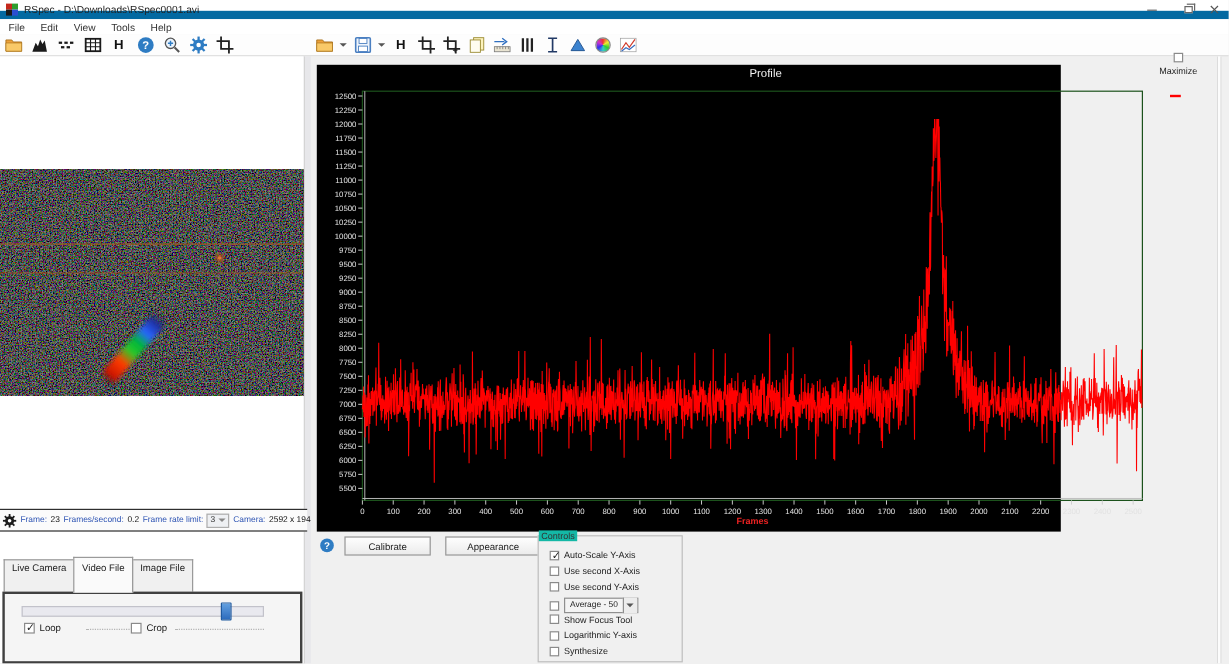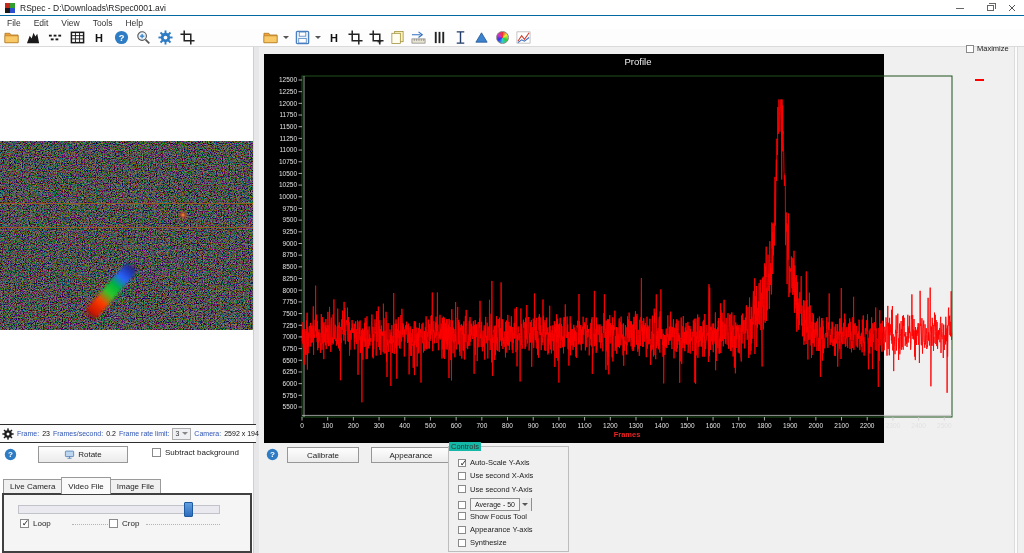--- a/index.html
+++ b/index.html
@@ -1,21 +1,21 @@
 <!DOCTYPE html>
 <html><head>
 <meta charset="utf-8">
 <style>
   * { margin:0; padding:0; box-sizing:border-box; }
   html,body { width:1024px; height:553px; overflow:hidden; }
   body { font-family:"Liberation Sans", sans-serif; background:#f0f0f0; position:relative; }
   .abs { position:absolute; }
 
   
-  #titlebar { left:0; top:0; width:1024px; height:16px; background:#ffffff; border-bottom:1px solid #0369a1; }
+  #titlebar { left:0; top:0; width:1024px; height:16px; background:#ffffff; border-bottom:7px solid #0369a1; }
   #app-icon { left:5px; top:3px; width:10px; height:10px; display:grid; grid-template-columns:5px 5px; grid-template-rows:5px 5px; }
   #app-icon i { display:block; }
   #title-text { left:20px; top:3px; font-size:8.5px; color:#222; white-space:nowrap; }
   .wctl { top:0; width:24px; height:16px; display:flex; align-items:center; justify-content:center; }
   #min-btn { left:948px; } #restore-btn { left:978px; } #close-btn { left:1000px; }
   #min-btn i { width:8px; height:1px; background:#666; display:block; }
   #restore-btn i { width:7px; height:6px; border:1px solid #666; display:block; position:relative; background:#fff; }
   #restore-btn i::after { content:""; position:absolute; left:1px; top:-3px; width:6px; height:5px; border:1px solid #666; border-left:none; border-bottom:none; }
 
   
@@ -48,31 +48,31 @@
   .mini-combo { display:inline-flex; align-items:center; border:1px solid #adadad; background:#eef0f3; height:12px; padding:0 2px; gap:3px; font-size:7px; color:#333; }
 
   #rotate-row { left:0; top:398px; width:253px; height:20px; }
   .btn { display:inline-flex; align-items:center; justify-content:center; gap:3px; background:linear-gradient(#fefefe,#ebebeb); border:1px solid #979797; font-size:8px; color:#222; }
   #rotate-btn { position:absolute; left:38px; top:1px; width:90px; height:17px; }
   .cb { width:9px; height:9px; border:1px solid #8a8a8a; background:#fff; display:inline-block; position:relative; flex:none; }
   .cb.checked::after { content:"\2713"; position:absolute; left:0; top:-2px; width:9px; text-align:center; font-size:9px; color:#222; }
   .cb-row { display:inline-flex; align-items:center; gap:4px; font-size:8px; color:#222; }
 
   #tabs { left:3px; top:430px; height:17px; display:flex; align-items:flex-end; }
-  .tab { font-size:8px; color:#222; border:1px solid #9a9a9a; border-bottom:none; background:#f0f0f0; padding:2px 6px 3px 6px; margin-right:-1px; }
+  .tab { font-size:8px; color:#222; border:1px solid #9a9a9a; border-bottom:none; background:#f0f0f0; padding:2px 6px 16px 6px; margin-right:-1px; }
   .tab.active { background:#fafafa; padding-top:4px; position:relative; z-index:2; }
   #tab-panel { left:2px; top:446px; width:250px; height:60px; border:2px solid #404040; background:#f5f5f5; }
 
   #slider-track { left:14px; top:10px; width:202px; height:9px; background:#e9e9ef; border:1px solid #c2c2ca; }
   #slider-thumb { left:187px; top:7px; width:9px; height:15px; background:linear-gradient(#63a0e0,#2d6cbd); border:1px solid #1f5aa0; border-radius:1px; }
   .dotline { border-top:1px dotted #b4b4b4; height:0; }
 
   
   #right-panel { left:259px; top:47px; width:755px; height:506px; background:#f0f0f0; }
-  #maximize-row { left:966px; top:44px; display:flex; align-items:center; gap:3px; }
+  #maximize-row { left:966px; top:44px; display:flex; align-items:center; gap:3px;flex-direction:column; }
   #maximize-row .cb { width:8px; height:8px; }
   #maximize-label { font-size:7.5px; color:#222; }
 
   #chart-box { left:264px; top:54px; width:620px; height:389px; background:#000; }
   #chart-title { left:0; top:2px; width:748px; text-align:center; color:#f2f2f2; font-size:9.5px; }
   #chart-svg { position:absolute; left:0; top:0; }
   #legend { left:711px; top:11px; color:#f0f0f0; }
   #legend-title { font-size:8px; }
   .legend-entry { display:flex; align-items:center; gap:3px; margin-top:2px; }
   .legend-swatch { width:9px; height:2px; }
@@ -322,36 +322,20 @@
     <span class="st-val">0.2</span>
     <span class="st-lbl">Frame rate limit:</span>
     <span class="mini-combo">
       <span>3</span>
       <span class="tri-d" style="border-top-color:#888"></span>
     </span>
     <span class="st-lbl">Camera:</span>
     <span class="st-val">2592 x 1944</span>
   </div>
 
-  <div id="rotate-row" class="abs">
-    <svg width="13" height="13" viewBox="0 0 16 16" style="position:absolute;left:4px;top:3px">
-        <use href="#sym-help"></use>
-      </svg>
-    <button id="rotate-btn" class="btn">
-      <svg width="11" height="11" viewBox="0 0 16 16">
-          <rect x="2" y="3" width="12" height="8" rx="1" fill="#bcd6ef" stroke="#3a6ea8"></rect>
-          <path d="M5 13.5h6M8 11v2.5" stroke="#3a6ea8" fill="none"></path>
-        </svg>
-      <span>Rotate</span>
-    </button>
-    <span class="cb-row" style="position:absolute;left:152px;top:3px">
-      <span class="cb"></span>
-      <span>Subtract background</span>
-    </span>
-  </div>
 
   <div id="tabs" class="abs">
       <div class="tab">Live Camera</div>
       <div class="tab active">Video File</div>
       <div class="tab">Image File</div>
     </div>
   <div id="tab-panel" class="abs">
     <div id="slider-track" class="abs"></div>
     <div id="slider-thumb" class="abs" style="left: 179.98px;"></div>
     <div class="dotline abs" style="left:68px;top:29px;width:36px"></div>
@@ -537,19 +521,19 @@
           <span class="tri-d"></span>
         </span>
       </span>
     </div>
     <div class="ctrl-row" style="top: 64.6px;">
       <span class="cb" style="width: 8px; height: 8px;"></span>
       <span>Show Focus Tool</span>
     </div>
     <div class="ctrl-row" style="top: 78px;">
       <span class="cb" style="width: 8px; height: 8px;"></span>
-      <span>Appearance Y-axis</span>
+      <span>Logarithmic Y-axis</span>
     </div>
     <div class="ctrl-row" style="top: 91.4px;">
       <span class="cb" style="width: 8px; height: 8px;"></span>
       <span>Synthesize</span>
     </div>
   </div>
 
 </body></html>

